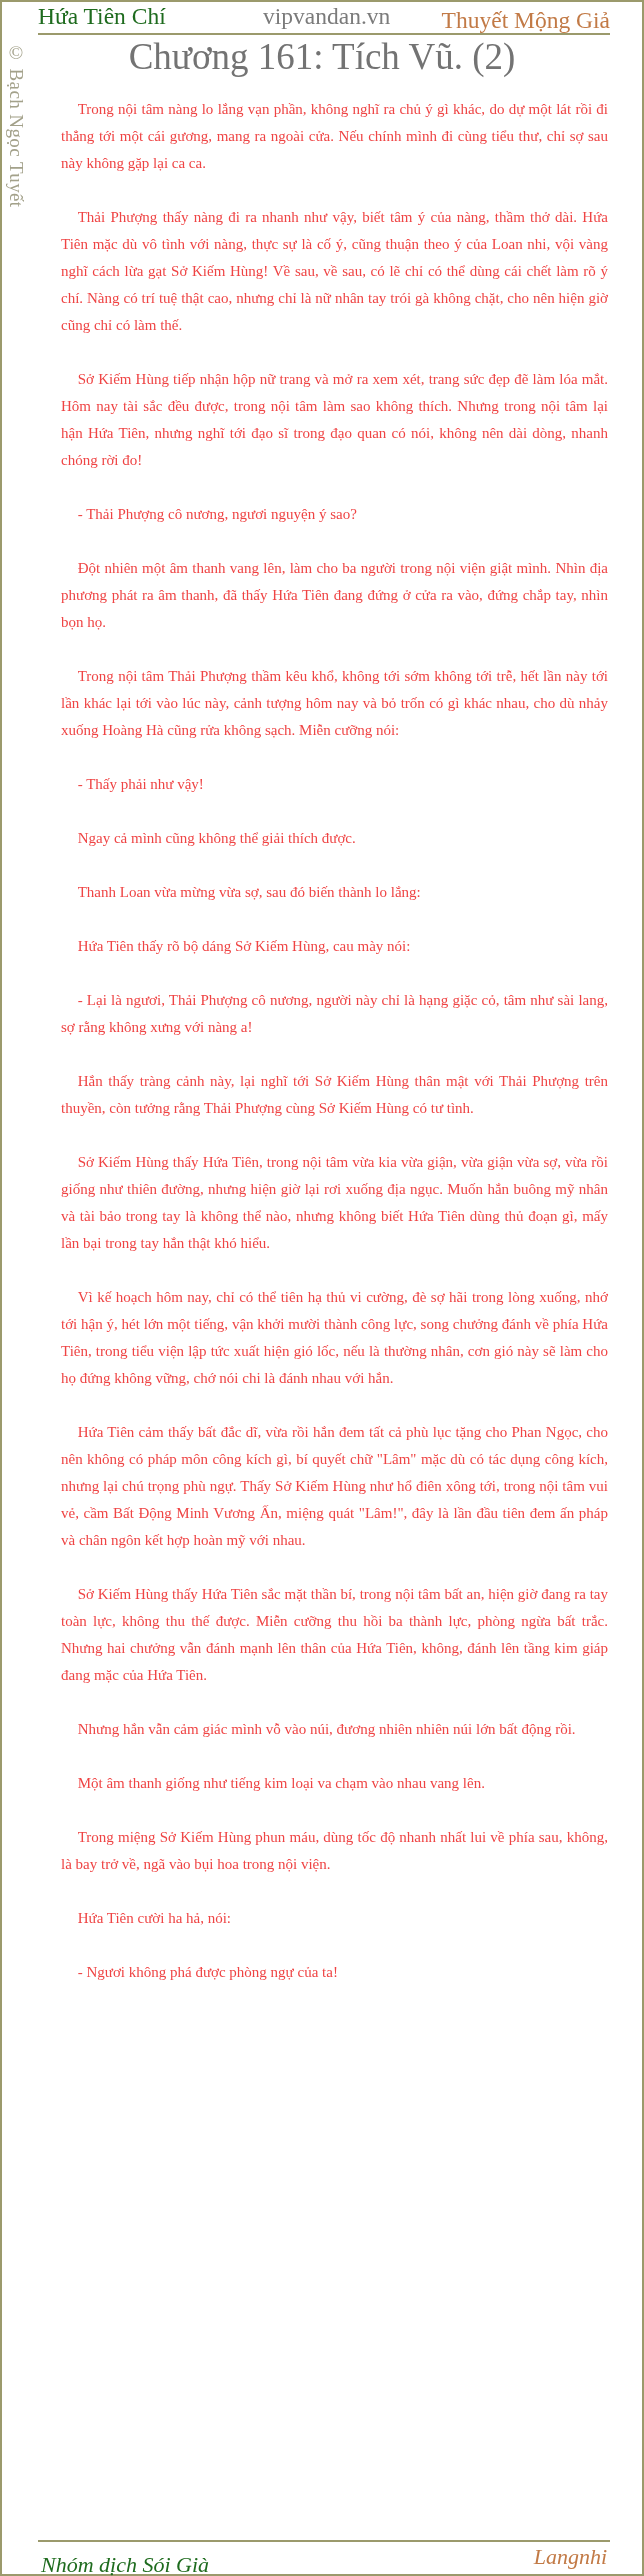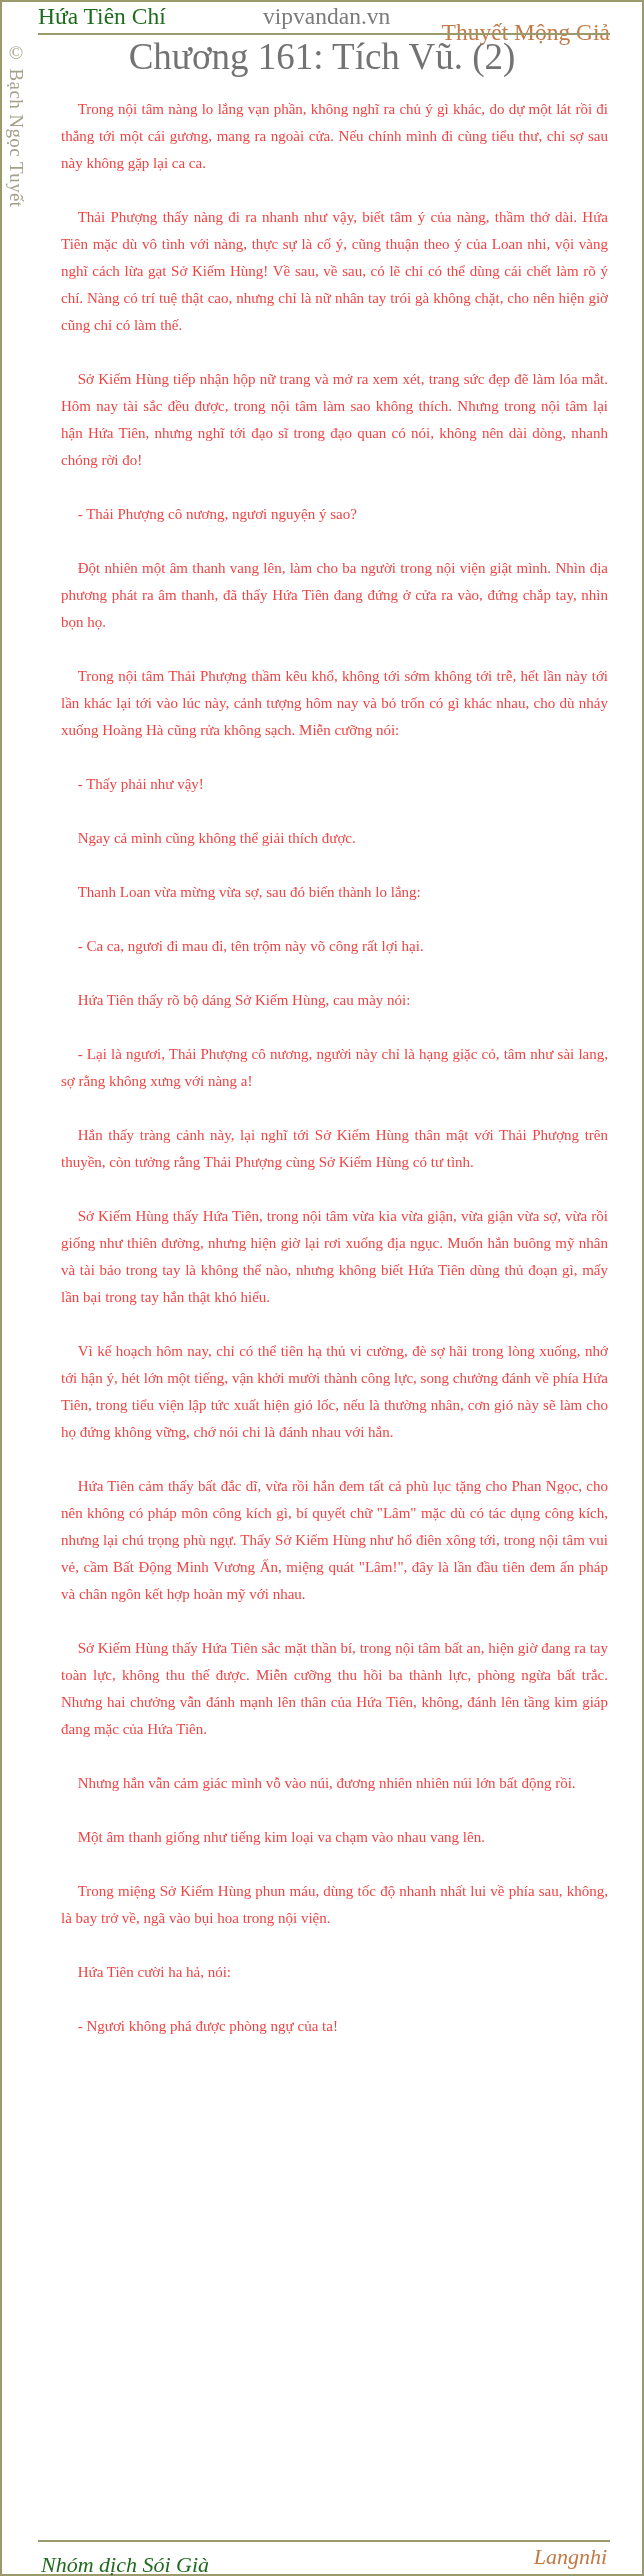--- a/index.html
+++ b/index.html
@@ -32,21 +32,21 @@
   .header {
     position: absolute;
     left: 38px;
     top: 3px;
     width: 572px;
     height: 30px;
     font-size: 23.5px;
   }
   .header .left { position: absolute; left: 0; top: 0; color: #1e6b1e; }
   .header .center { position: absolute; left: 225px; top: 0; color: #7b7b7b; }
-  .header .right { position: absolute; right: 0; top: 16px; color: #c27a46; }
+  .header .right { position: absolute; right: 0; top: 4px; color: #c27a46; }
   .rule-top {
     position: absolute;
     left: 38px; top: 33px;
     width: 572px; height: 2.3px;
     background: #9b9a6c;
   }
   .title {
     position: absolute;
     left: 0; top: 38px;
     width: 644px;
@@ -106,21 +106,20 @@
 <div class="content">
   <p>Trong nội tâm nàng lo lắng vạn phần, không nghĩ ra chủ ý gì khác, do dự một lát rồi đi thẳng tới một cái gương, mang ra ngoài cửa. Nếu chính mình đi cùng tiểu thư, chỉ sợ sau này không gặp lại ca ca.</p>
   <p>Thải Phượng thấy nàng đi ra nhanh như vậy, biết tâm ý của nàng, thầm thở dài. Hứa Tiên mặc dù vô tình với nàng, thực sự là cố ý, cũng thuận theo ý của Loan nhi, vội vàng nghĩ cách lừa gạt Sở Kiếm Hùng! Về sau, về sau, có lẽ chỉ có thể dùng cái chết làm rõ ý chí. Nàng có trí tuệ thật cao, nhưng chỉ là nữ nhân tay trói gà không chặt, cho nên hiện giờ cũng chỉ có làm thế.</p>
   <p>Sở Kiếm Hùng tiếp nhận hộp nữ trang và mở ra xem xét, trang sức đẹp đẽ làm lóa mắt. Hôm nay tài sắc đều được, trong nội tâm làm sao không thích. Nhưng trong nội tâm lại hận Hứa Tiên, nhưng nghĩ tới đạo sĩ trong đạo quan  có nói, không nên dài dòng, nhanh chóng rời đo!</p>
   <p>- Thải Phượng cô nương, ngươi nguyện ý sao?</p>
   <p>Đột nhiên một âm thanh vang lên, làm cho ba người trong nội viện giật mình. Nhìn địa phương phát ra âm thanh, đã thấy Hứa Tiên đang đứng ở cửa ra vào, đứng chắp tay, nhìn bọn họ.</p>
   <p>Trong nội tâm Thải Phượng thầm kêu khổ, không tới sớm không tới trễ, hết lần này tới lần khác lại tới vào lúc này, cảnh tượng hôm nay và bỏ trốn có gì khác nhau, cho dù nhảy xuống Hoàng Hà cũng rửa không sạch. Miễn cưỡng nói:</p>
   <p>- Thấy phải như vậy!</p>
   <p>Ngay cả mình cũng không thể giải thích được.</p>
   <p>Thanh Loan vừa mừng vừa sợ, sau đó biến thành lo lắng:</p>
-  <p>- Ca ca, ngươi đi mau đi, tên trộm này võ công rất lợi hại.</p>
   <p>Hứa Tiên thấy rõ bộ dáng Sở Kiếm Hùng, cau mày nói:</p>
   <p>- Lại là ngươi, Thải Phượng cô nương, người này chỉ là hạng giặc cỏ, tâm như sài lang, sợ rằng không xưng với nàng a!</p>
   <p> Hắn thấy tràng cảnh này, lại nghĩ tới Sở Kiếm Hùng thân mật với Thải Phượng trên thuyền, còn tưởng rằng Thải Phượng cùng Sở Kiếm Hùng có tư tình.</p>
   <p>Sở Kiếm Hùng thấy Hứa Tiên, trong nội tâm vừa kia vừa giận, vừa giận vừa sợ, vừa rồi giống như thiên đường, nhưng hiện giờ lại rơi xuống địa ngục. Muốn hắn buông mỹ nhân và tài bảo trong tay là không thể nào, nhưng không biết Hứa Tiên dùng thủ đoạn gì, mấy lần bại trong tay hắn thật khó hiểu.</p>
   <p>Vì kế hoạch hôm nay, chỉ có thể tiên hạ thủ vi cường, đè sợ hãi trong lòng xuống, nhớ tới hận ý, hét lớn một tiếng, vận khởi mười thành công lực, song chưởng đánh về phía Hứa Tiên, trong tiểu viện lập tức xuất hiện gió lốc, nếu là thường nhân, cơn gió này sẽ làm cho họ đứng không vững, chớ nói chi là đánh nhau với hắn.</p>
   <p>Hứa Tiên cảm thấy bất đắc dĩ, vừa rồi hắn đem tất cả phù lục tặng cho Phan Ngọc, cho nên không có pháp môn công kích gì, bí quyết chữ "Lâm" mặc dù có tác dụng công kích, nhưng lại chú trọng phù ngự. Thấy Sở Kiếm Hùng như hổ điên xông tới, trong nội tâm vui vẻ, cầm Bất Động Minh Vương Ấn, miệng quát "Lâm!", đây là lần đầu tiên đem ấn pháp và chân ngôn kết hợp hoàn mỹ với nhau.</p>
   <p>Sở Kiếm Hùng thấy Hứa Tiên sắc mặt thần bí, trong nội tâm bất an, hiện giờ đang ra tay toàn lực, không thu thế được. Miễn cưỡng thu hồi ba thành lực, phòng ngừa bất trắc. Nhưng hai chưởng vẫn đánh mạnh lên thân của Hứa Tiên, không, đánh lên tầng kim giáp đang mặc của Hứa Tiên.</p>
   <p>Nhưng hắn vẫn cảm giác mình vỗ vào núi, đương nhiên nhiên núi lớn bất động rồi.</p>
   <p>Một âm thanh giống như tiếng kim loại va chạm vào nhau vang lên.</p>
   <p>Trong miệng Sở Kiếm Hùng phun máu, dùng tốc độ nhanh nhất lui về phía sau, không, là bay trở về, ngã vào bụi hoa trong nội viện.</p>

